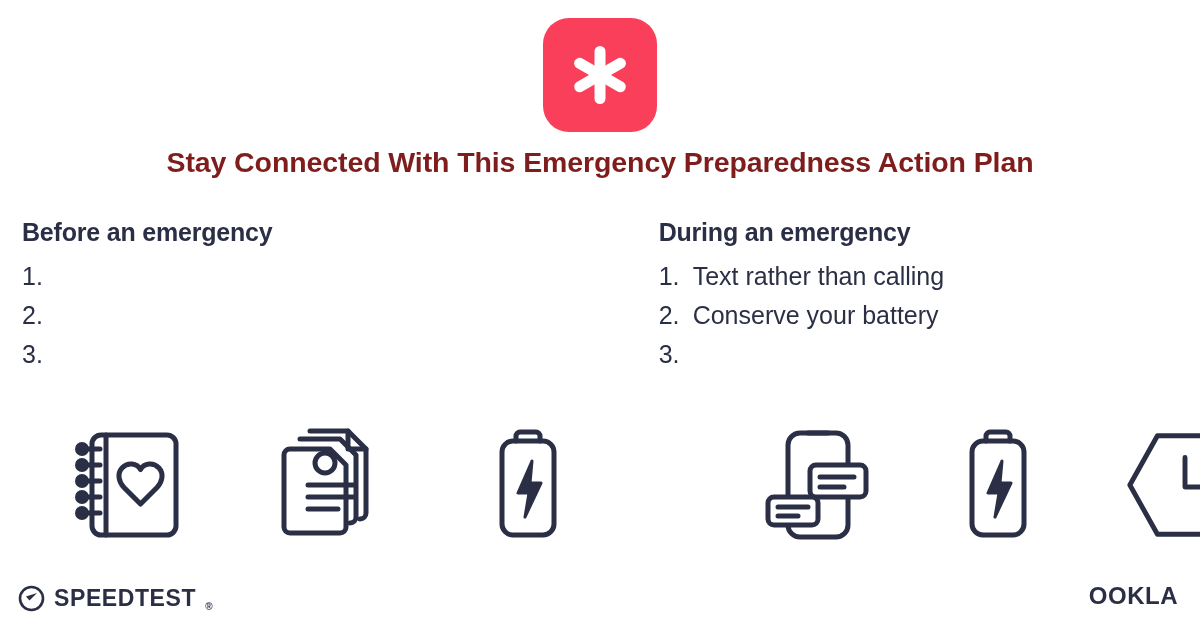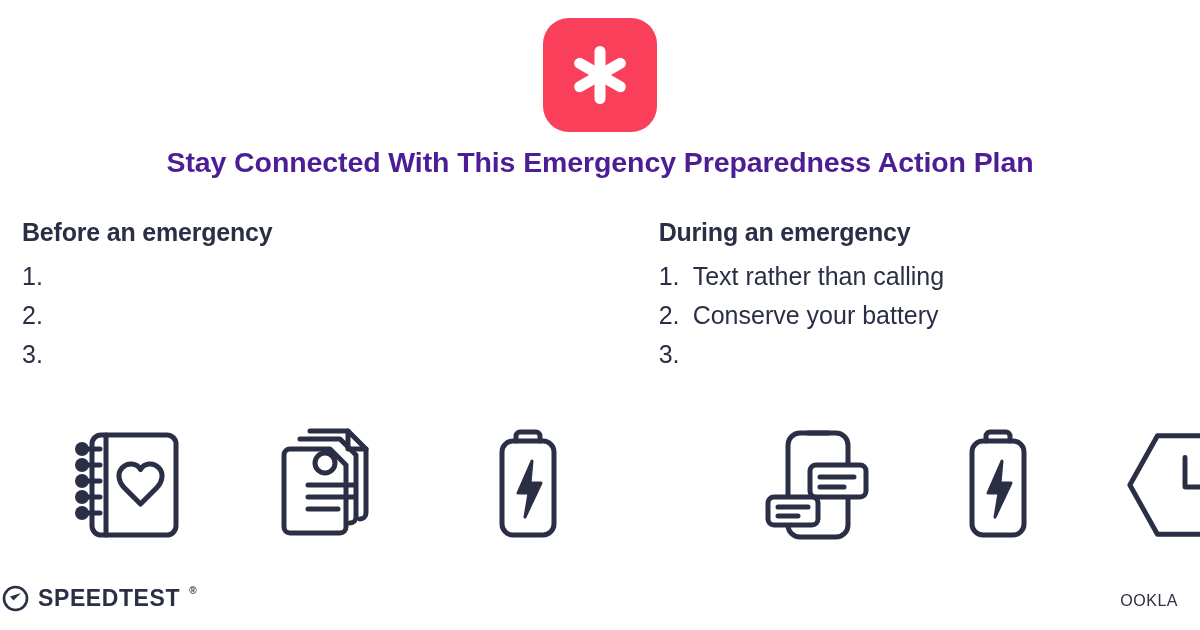--- a/index.html
+++ b/index.html
@@ -38,21 +38,21 @@
   
   .title {
     position: absolute;
     top: 146px;
     left: 0;
     width: 1200px;
     text-align: center;
     font-size: 28.5px;
     font-weight: bold;
     letter-spacing: -0.1px;
-    color: #4c1d95;
+    color: #7f1d1d;
   }
 
   
   .columns {
     position: absolute;
     top: 218px;
     left: 0;
     width: 1020px;
     display: flex;
   }
@@ -116,24 +116,24 @@
     width: 130px;
     height: 130px;
     display: flex;
     align-items: center;
     justify-content: center;
   }
 
   
   .footer-left {
     position: absolute;
-    left: 2px;
+    left: 18px;
     bottom: 18px;
     display: flex;
-    align-items: flex-start;
+    align-items: flex-end;
     gap: 9px;
   }
   .speedtest-word {
     font-size: 23px;
     font-weight: bold;
     letter-spacing: 0.6px;
     color: #2b2f45;
   }
   .tm {
     font-size: 10px;
@@ -142,22 +142,22 @@
     color: #2b2f45;
   }
   .footer-right {
     position: absolute;
     right: 22px;
     bottom: 20px;
     display: flex;
     align-items: center;
   }
   .ookla-word {
-    font-size: 16px;
-    font-weight: normal;
+    font-size: 24px;
+    font-weight: bold;
     letter-spacing: 0.5px;
     color: #2b2f45;
   }
 </style>
 </head>
 <body>
 
 <div class="badge-wrap">
   <div class="badge">
     <svg width="62" height="62" viewBox="0 0 62 62">

